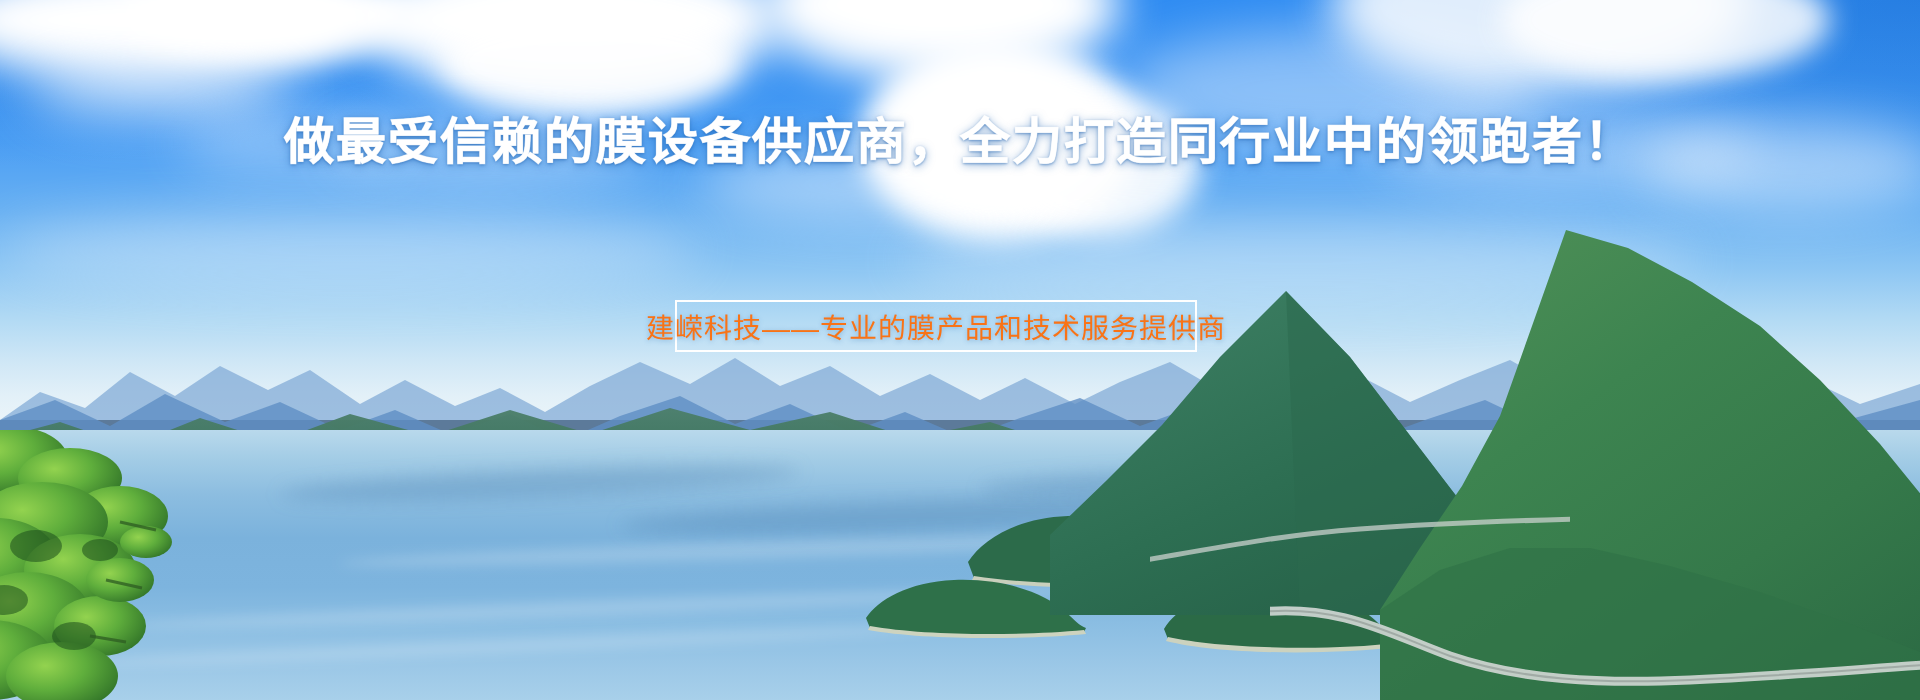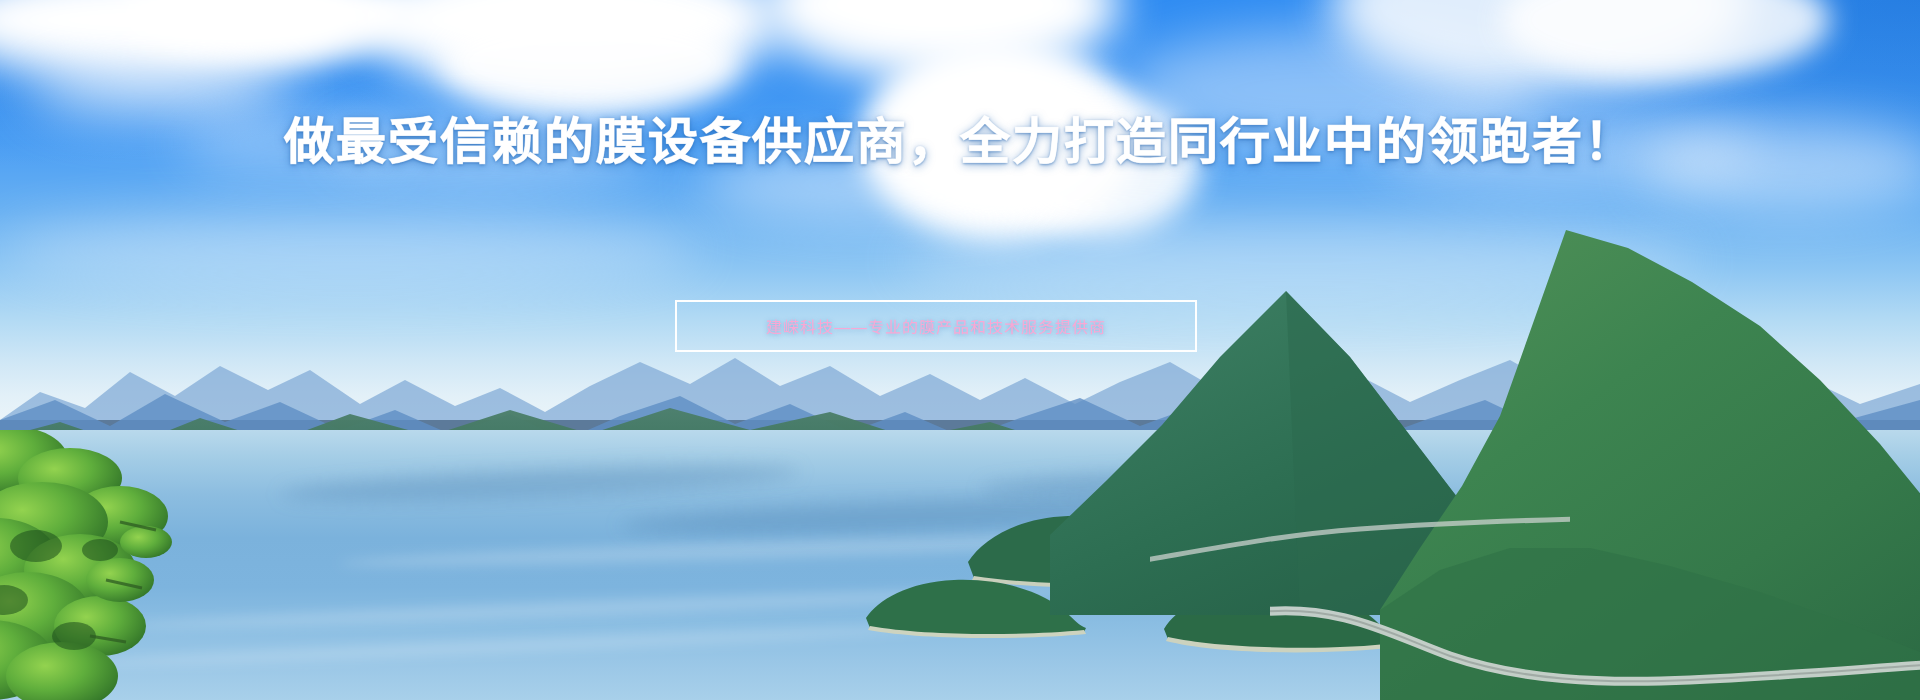--- a/index.html
+++ b/index.html
@@ -150,23 +150,23 @@
     width: 522px;
     height: 52px;
     box-sizing: border-box;
     border: 2px solid #ffffff;
     display: flex;
     align-items: center;
     justify-content: center;
     background: transparent;
   }
   .tagline-text {
-    font-size: 16px;
+    font-size: 28px;
     letter-spacing: 1px;
-    color: #f9a8d4;
+    color: #f97316;
     text-shadow: 0 1px 5px rgba(40,110,180,0.40);
     white-space: nowrap;
   }
 </style>
 </head>
 <body>
 
 <div id="banner">
 
   <div class="sky"></div>

